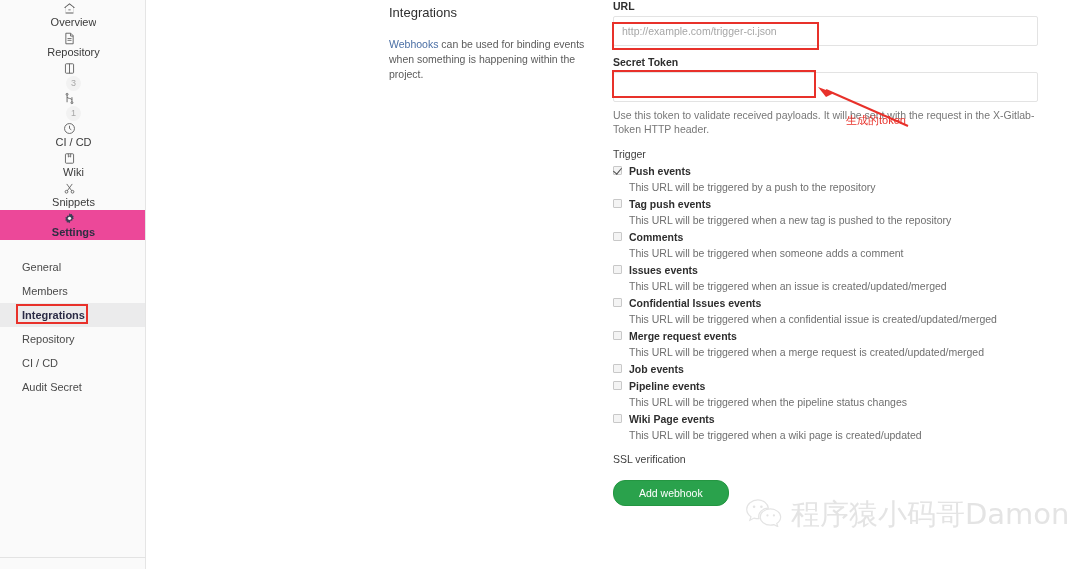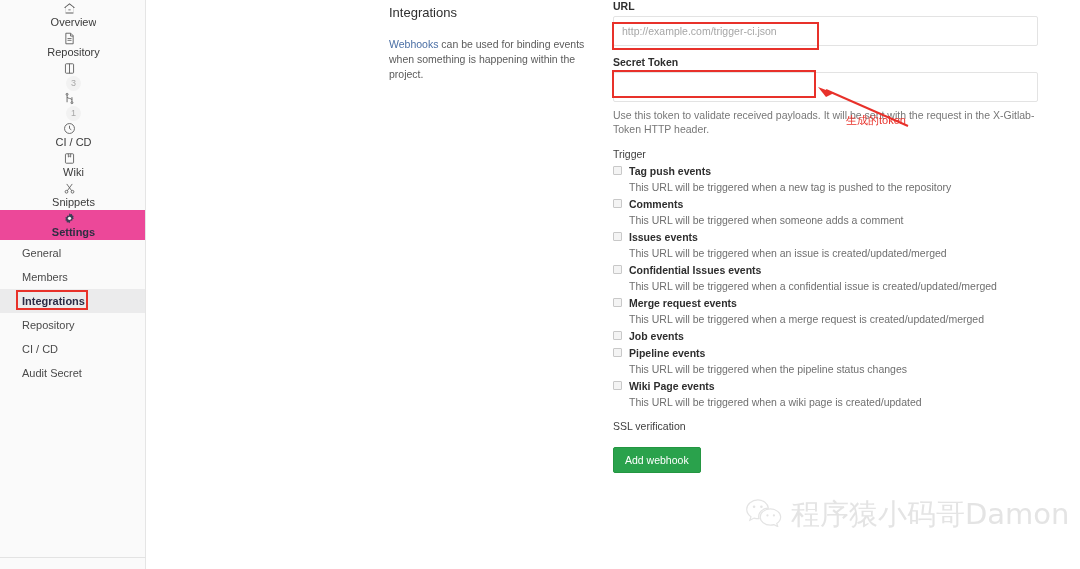--- a/index.html
+++ b/index.html
@@ -79,21 +79,21 @@
     line-height: 15px;
     padding: 0 4px;
     border-radius: 8px;
     background: #f2f2f2;
     color: #a8a8a8;
     font-size: 9px;
     text-align: center;
   }
 
   .subnav {
-    padding-top: 1px;
+    padding-top: 15px;
     background: #fafafa;
   }
   .subnav-item {
     position: relative;
     display: flex;
     align-items: center;
     height: 24px;
     padding-left: 22px;
     font-size: 11px;
     color: #4a4a4a;
@@ -226,24 +226,24 @@
     white-space: nowrap;
   }
 
   #ssl-block { margin-top: 11px; }
 
   .btn-primary {
     display: inline-block;
     margin-top: 12px;
     background: #2aa24c;
     border: 1px solid #249642;
-    border-radius: 2px;
+    border-radius: 12px;
     color: #ffffff;
     font-size: 10.5px;
-    padding: 6px 11px;
+    padding: 6px 25px;
     cursor: pointer;
     font-family: "Liberation Sans", sans-serif;
   }
 
   
   .anno-box {
     position: absolute;
     border: 2px solid #e8312a;
     pointer-events: none;
     z-index: 20;
@@ -421,20 +421,27 @@
     <input class="txt-input" type="text" placeholder="http://example.com/trigger-ci.json" style="">
 
     <div class="field-label" style="margin-top:10px;">Secret Token</div>
     <input class="txt-input" type="text" placeholder="" style="">
 
     <div class="hint">Use this token to validate received payloads. It will be sent with the request in the X-Gitlab-Token HTTP header.</div>
 
     <div class="section-label" style="margin-top:12px;">Trigger</div>
 
     <div id="triggers">
+        <div class="chk-row">
+          <div class="chk-line">
+            <span class="cbox checked"></span>
+            <span class="chk-label">Push events</span>
+          </div>
+          <div class="chk-desc">This URL will be triggered by a push to the repository</div>
+        </div>
         <div class="chk-row">
           <div class="chk-line">
             <span class="cbox"></span>
             <span class="chk-label">Tag push events</span>
           </div>
           <div class="chk-desc">This URL will be triggered when a new tag is pushed to the repository</div>
         </div>
         <div class="chk-row">
           <div class="chk-line">
             <span class="cbox"></span>

